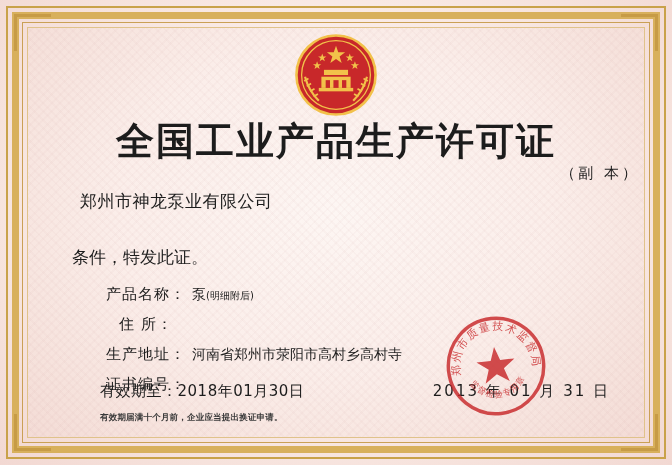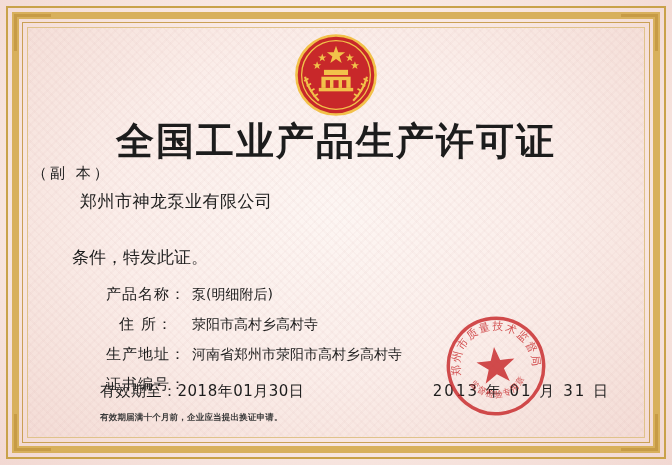--- a/index.html
+++ b/index.html
@@ -105,21 +105,21 @@
     letter-spacing: 2px;
     color: #1c1c1c;
     white-space: nowrap;
   }
 
   .subtitle {
     position: absolute;
     top: 134px;
     left: 0;
     right: 0;
-    text-align: left;
+    text-align: right;
     font-size: 15px;
     color: #1c1c1c;
     letter-spacing: 3px;
   }
 
   .company {
     position: absolute;
     top: 160px;
     left: 48px;
     font-size: 17px;
@@ -156,21 +156,21 @@
   .field-label {
     width: 92px;
     flex: none;
     letter-spacing: 1px;
   }
   .field-value {
     font-size: 14px;
     color: #1c1c1c;
   }
   .field-value .small {
-    font-size: 14px;
+    font-size: 10px;
   }
 
   .date-row {
     position: absolute;
     top: 352px;
     left: 68px;
     right: 20px;
     display: flex;
     align-items: baseline;
     font-size: 15px;
@@ -277,21 +277,20 @@
 
       <div class="field-row">
         <span class="field-label">产品名称：</span>
         <span class="field-value">
           <span>泵</span><span class="small">(明细附后)</span>
         </span>
       </div>
 
       <div class="field-row">
         <span class="field-label">住    所：</span>
-        <span class="field-value">荥阳市高村乡高村寺</span>
       </div>
 
       <div class="field-row">
         <span class="field-label">生产地址：</span>
         <span class="field-value">河南省郑州市荥阳市高村乡高村寺</span>
       </div>
 
       <div class="field-row">
         <span class="field-label">证书编号：</span>
       </div>

